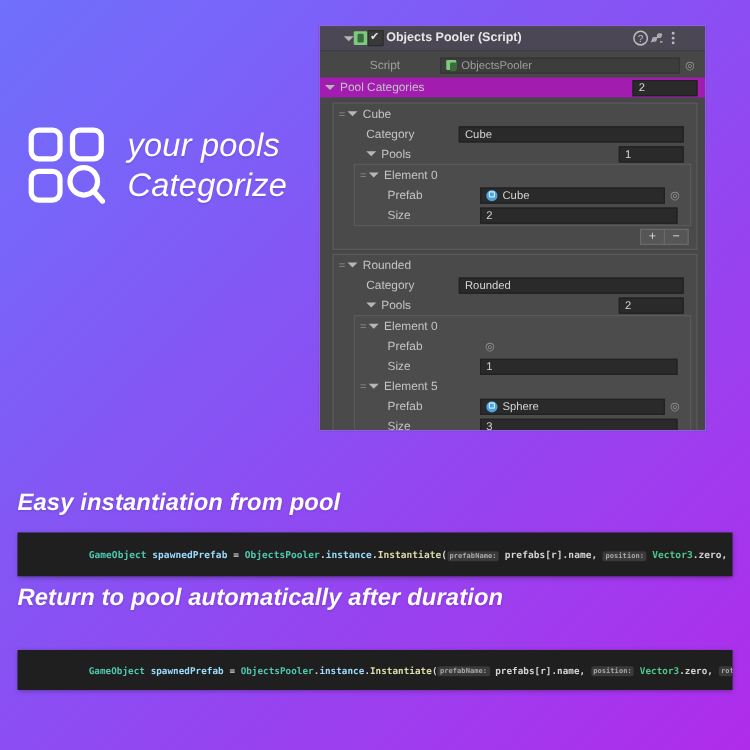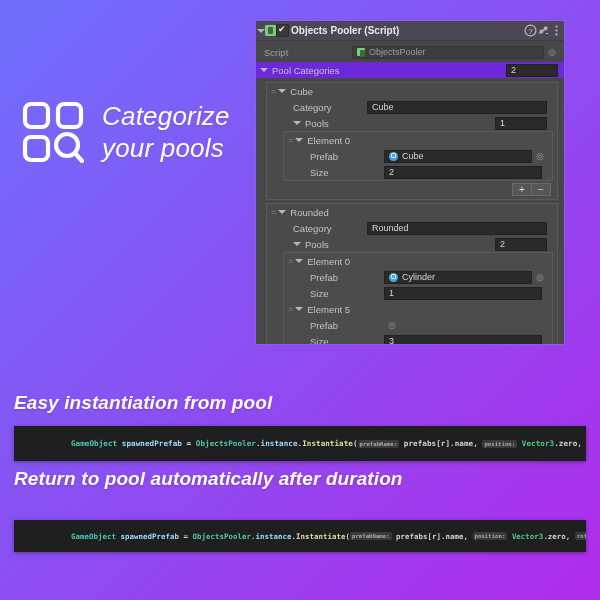--- a/index.html
+++ b/index.html
@@ -51,21 +51,21 @@
     color:#a9a9a9;background:#3a3a3a;border-radius:2px;
     font-size:5.6px;padding:1px 2px;position:relative;top:-0.5px;
   }
   
   #inspector{
     position:absolute;left:255px;top:20px;width:310px;height:325px;
     background:#474747;border:1px solid #8f5bf0;box-sizing:border-box;
     font-size:9.5px;color:#d2d2d2;overflow:hidden;
   }
   #insp-header{
-    height:19px;background:#4b4755;display:flex;align-items:center;padding:0 1px;gap:0;
+    height:19px;background:#4b4755;display:flex;align-items:center;padding:0 19px;gap:0;
     border-bottom:1px solid #3c3c3c;
   }
   .foldout{
     width:8px;height:8px;flex:0 0 auto;position:relative;
   }
   .foldout::after{
     content:"";position:absolute;left:0;top:2px;
     border-left:4px solid transparent;border-right:4px solid transparent;
     border-top:4px solid #b6b6b6;
   }
@@ -113,39 +113,39 @@
   .cat-block{margin:0 6px 0 10px;}
   .elem-block{border:1px solid #5a5a5a;background:#4c4c4c;margin-left:16px;margin-right:4px;}
   .pm-bar{display:flex;justify-content:flex-end;padding:2px 6px 3px 0;}
   .pm-btn{
     background:#565656;border:1px solid #6a6a6a;height:13px;display:flex;align-items:center;
     box-sizing:border-box;
   }
   .pm-btn div{width:18px;text-align:center;color:#d8d8d8;font-size:10px;line-height:11px;}
   .pm-btn div+div{border-left:1px solid #6a6a6a;}
   .ind2{padding-left:26px;}
-  .lbl-w{width:88px;flex:0 0 auto;}
+  .lbl-w{width:88px;flex:0 0 auto;text-align:center;}
   .lbl-w2{width:74px;flex:0 0 auto;}
 </style>
 </head>
 <body>
 
 <div id="promo">
   <div class="grid-icon">
     <svg width="62" height="62" viewBox="0 0 62 62" fill="none" stroke="#ffffff" stroke-width="4.2">
       <rect x="3" y="3" width="23" height="23" rx="6"></rect>
       <rect x="36" y="3" width="23" height="23" rx="6"></rect>
       <rect x="3" y="36" width="23" height="23" rx="6"></rect>
       <circle cx="45" cy="44" r="11"></circle>
       <line x1="53" y1="52" x2="60" y2="60" stroke-linecap="round"></line>
     </svg>
   </div>
   <div class="promo-title">
+    <span>your pools</span>
     <span>Categorize</span>
-    <span>your pools</span>
   </div>
 </div>
 
 <div id="inspector">
 
   <div id="insp-header">
     <span class="foldout"></span>
     <span class="script-chip"></span>
     <span class="checkbox"></span>
     <span id="insp-title">Objects Pooler (Script)</span>
@@ -175,21 +175,21 @@
 
   <div class="row" style="padding-left:8px;margin-top:3px;">
     <span class="label dim lbl-w">Script</span>
     <span class="field" style="background:#3d3d3d;border-color:#353535;color:#9e9e9e;">
       <span class="script-chip" style="width:8px;height:8px;margin-right:4px;"></span>
       <span>ObjectsPooler</span>
     </span>
     <span class="picker">◎</span>
   </div>
 
-  <div class="row" style="padding-left:4px;background:#6d28d9;margin-top:2px;">
+  <div class="row" style="padding-left:4px;background:#a21caf;margin-top:2px;">
     <span class="foldout" style="margin-right:4px;"></span>
     <span class="label">Pool Categories</span>
     <span style="flex:1 1 auto;"></span>
     <span class="field num" style="width:52px;flex:0 0 auto;">2</span>
   </div>
 
   <div class="cat-block box" style="margin-top:4px;">
     <div class="row" style="padding-left:4px;">
       <span class="dash">=</span>
       <span class="foldout" style="margin-right:4px;"></span>
@@ -252,37 +252,37 @@
     </div>
 
     <div class="elem-block">
       <div class="row" style="padding-left:4px;">
         <span class="dash">=</span>
         <span class="foldout" style="margin-right:4px;"></span>
         <span class="label">Element 0</span>
       </div>
       <div class="row ind2">
         <span class="label lbl-w2">Prefab</span>
-        <span class="field">
-          <span class="obj-ico"></span>
-          <span>Cylinder</span>
-        </span>
         <span class="picker">◎</span>
       </div>
       <div class="row ind2">
         <span class="label lbl-w2">Size</span>
         <span class="field" style="margin-right:4px;">1</span>
       </div>
       <div class="row" style="padding-left:4px;">
         <span class="dash">=</span>
         <span class="foldout" style="margin-right:4px;"></span>
         <span class="label">Element 5</span>
       </div>
       <div class="row ind2">
         <span class="label lbl-w2">Prefab</span>
+        <span class="field">
+          <span class="obj-ico"></span>
+          <span>Sphere</span>
+        </span>
         <span class="picker">◎</span>
       </div>
       <div class="row ind2">
         <span class="label lbl-w2">Size</span>
         <span class="field" style="margin-right:4px;">3</span>
       </div>
     </div>
 
   </div>
 

